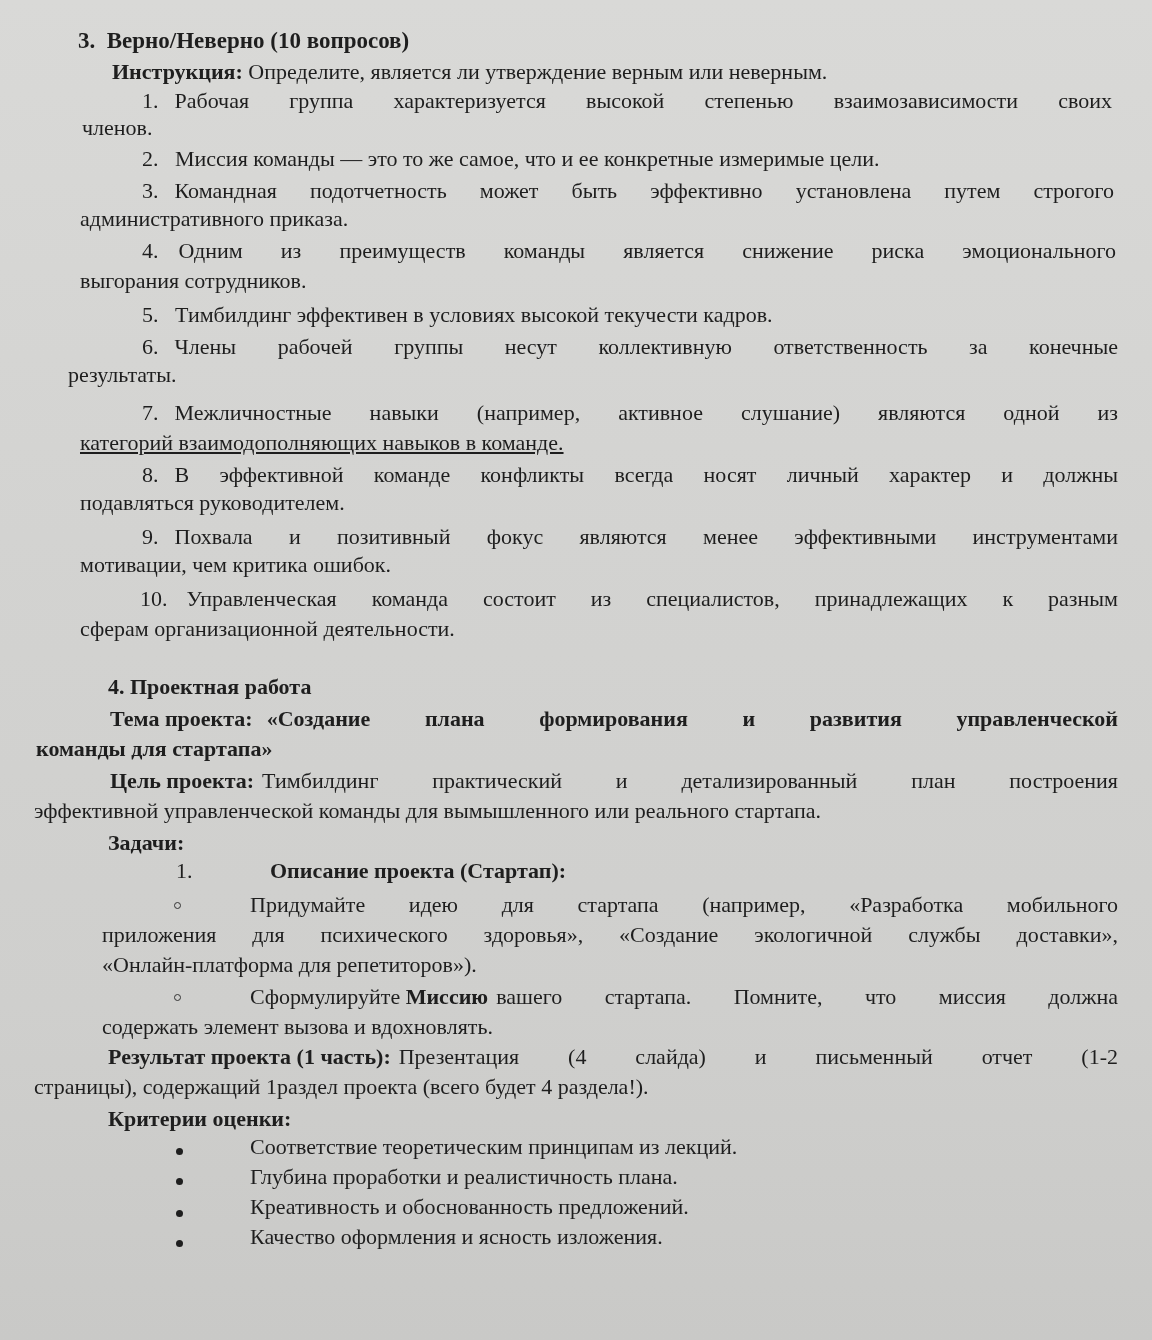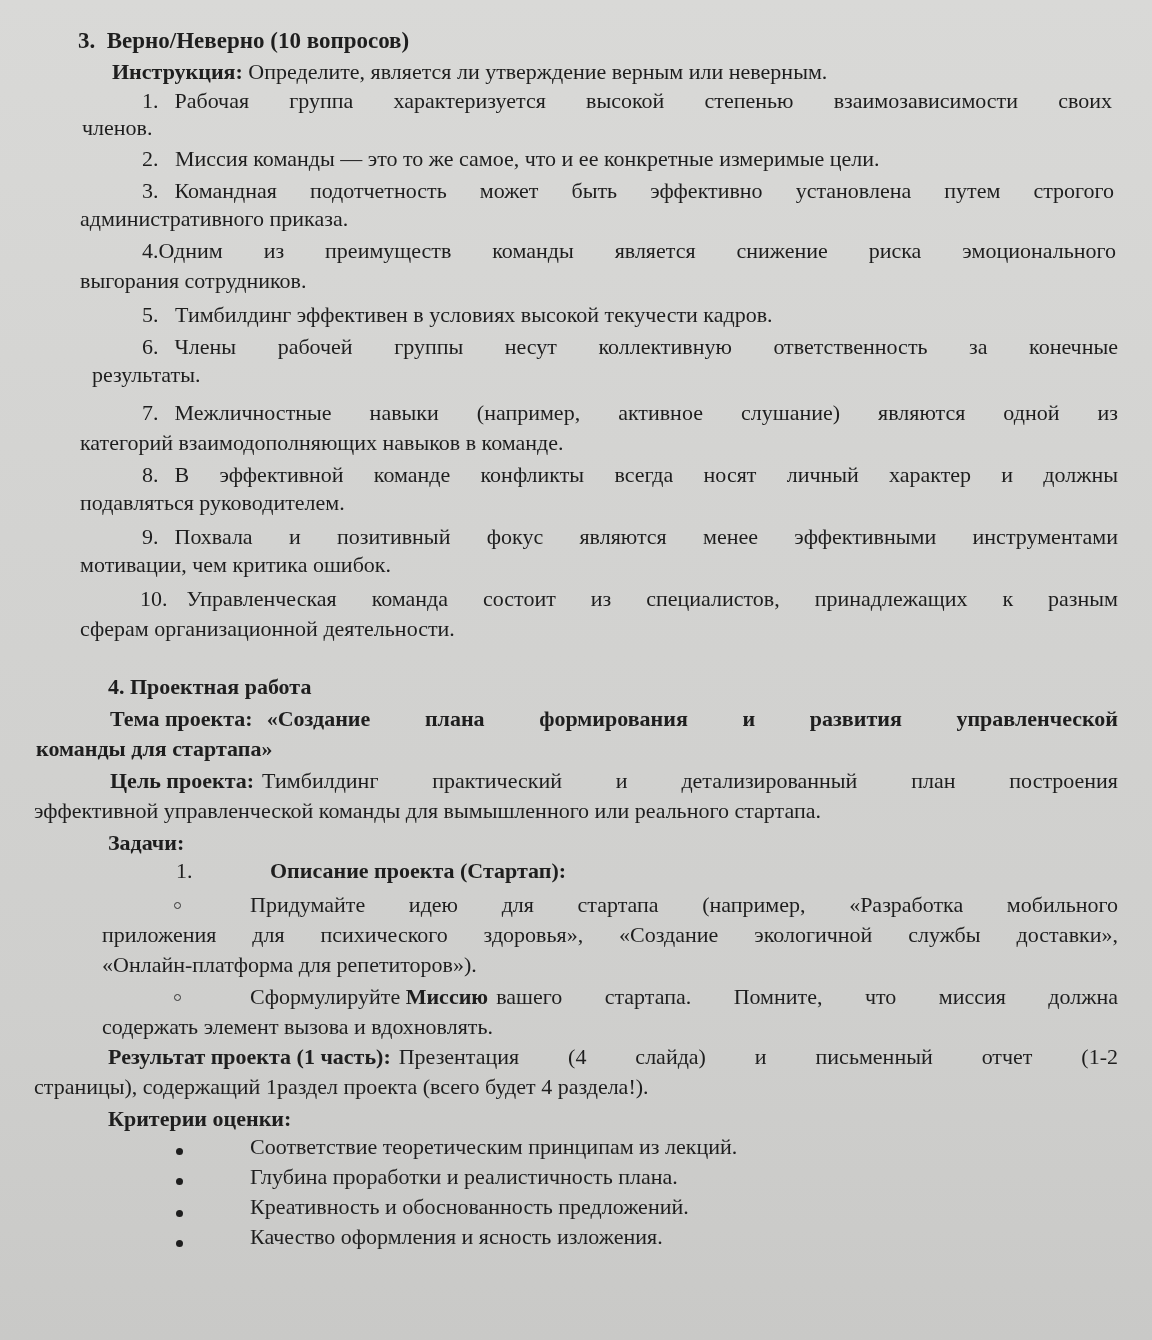--- a/index.html
+++ b/index.html
@@ -81,40 +81,40 @@
   </div>
 
   <div class="jrow" style="left:142px; top:178px; width:972px;">
     <span>3.</span>
     <span style="flex:1; margin-left:16px; text-align:justify; text-align-last:justify;">Командная подотчетность может быть эффективно установлена путем строгого</span>
   </div>
   <div class="line" style="left:80px; top:206px;">административного приказа.</div>
 
   <div class="jrow" style="left:142px; top:238px; width:974px;">
     <span>4.</span>
-    <span style="flex:1; margin-left:0; text-align:justify; text-align-last:justify;">Одним из преимуществ команды является снижение риска эмоционального</span>
+    <span style="flex:1; margin-left:20px; text-align:justify; text-align-last:justify;">Одним из преимуществ команды является снижение риска эмоционального</span>
   </div>
   <div class="line" style="left:80px; top:268px;">выгорания сотрудников.</div>
 
   <div class="line" style="left:142px; top:302px;">
     <span>5.</span>&nbsp;&nbsp;
     <span>Тимбилдинг эффективен в условиях высокой текучести кадров.</span>
   </div>
 
   <div class="jrow" style="left:142px; top:334px; width:976px;">
     <span>6.</span>
     <span style="flex:1; margin-left:16px; text-align:justify; text-align-last:justify;">Члены рабочей группы несут коллективную ответственность за конечные</span>
   </div>
-  <div class="line" style="left:92px; top:362px;">результаты.</div>
+  <div class="line" style="left:68px; top:362px;">результаты.</div>
 
   <div class="jrow" style="left:142px; top:400px; width:976px;">
     <span>7.</span>
     <span style="flex:1; margin-left:16px; text-align:justify; text-align-last:justify;">Межличностные навыки (например, активное слушание) являются одной из</span>
   </div>
-  <div class="line" style="left:80px; top:430px;">категорий взаимодополняющих навыков в команде.</div>
+  <div class="line" style="left:80px; top:430px;text-decoration:underline;">категорий взаимодополняющих навыков в команде.</div>
 
   <div class="jrow" style="left:142px; top:462px; width:976px;">
     <span>8.</span>
     <span style="flex:1; margin-left:16px; text-align:justify; text-align-last:justify;">В эффективной команде конфликты всегда носят личный характер и должны</span>
   </div>
   <div class="line" style="left:80px; top:490px;">подавляться руководителем.</div>
 
   <div class="jrow" style="left:142px; top:524px; width:976px;">
     <span>9.</span>
     <span style="flex:1; margin-left:16px; text-align:justify; text-align-last:justify;">Похвала и позитивный фокус являются менее эффективными инструментами</span>

